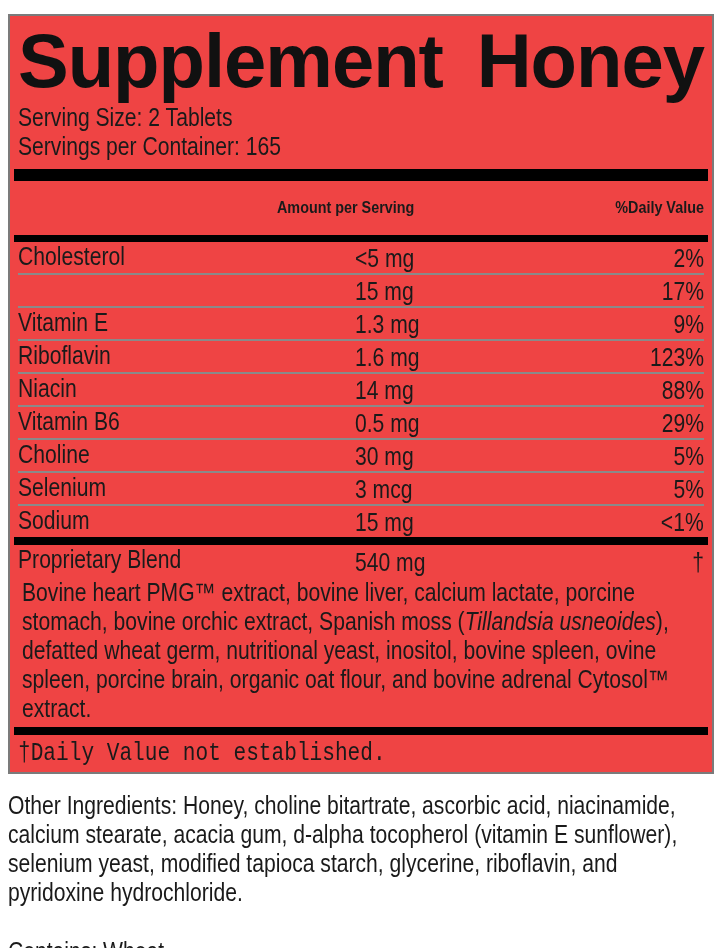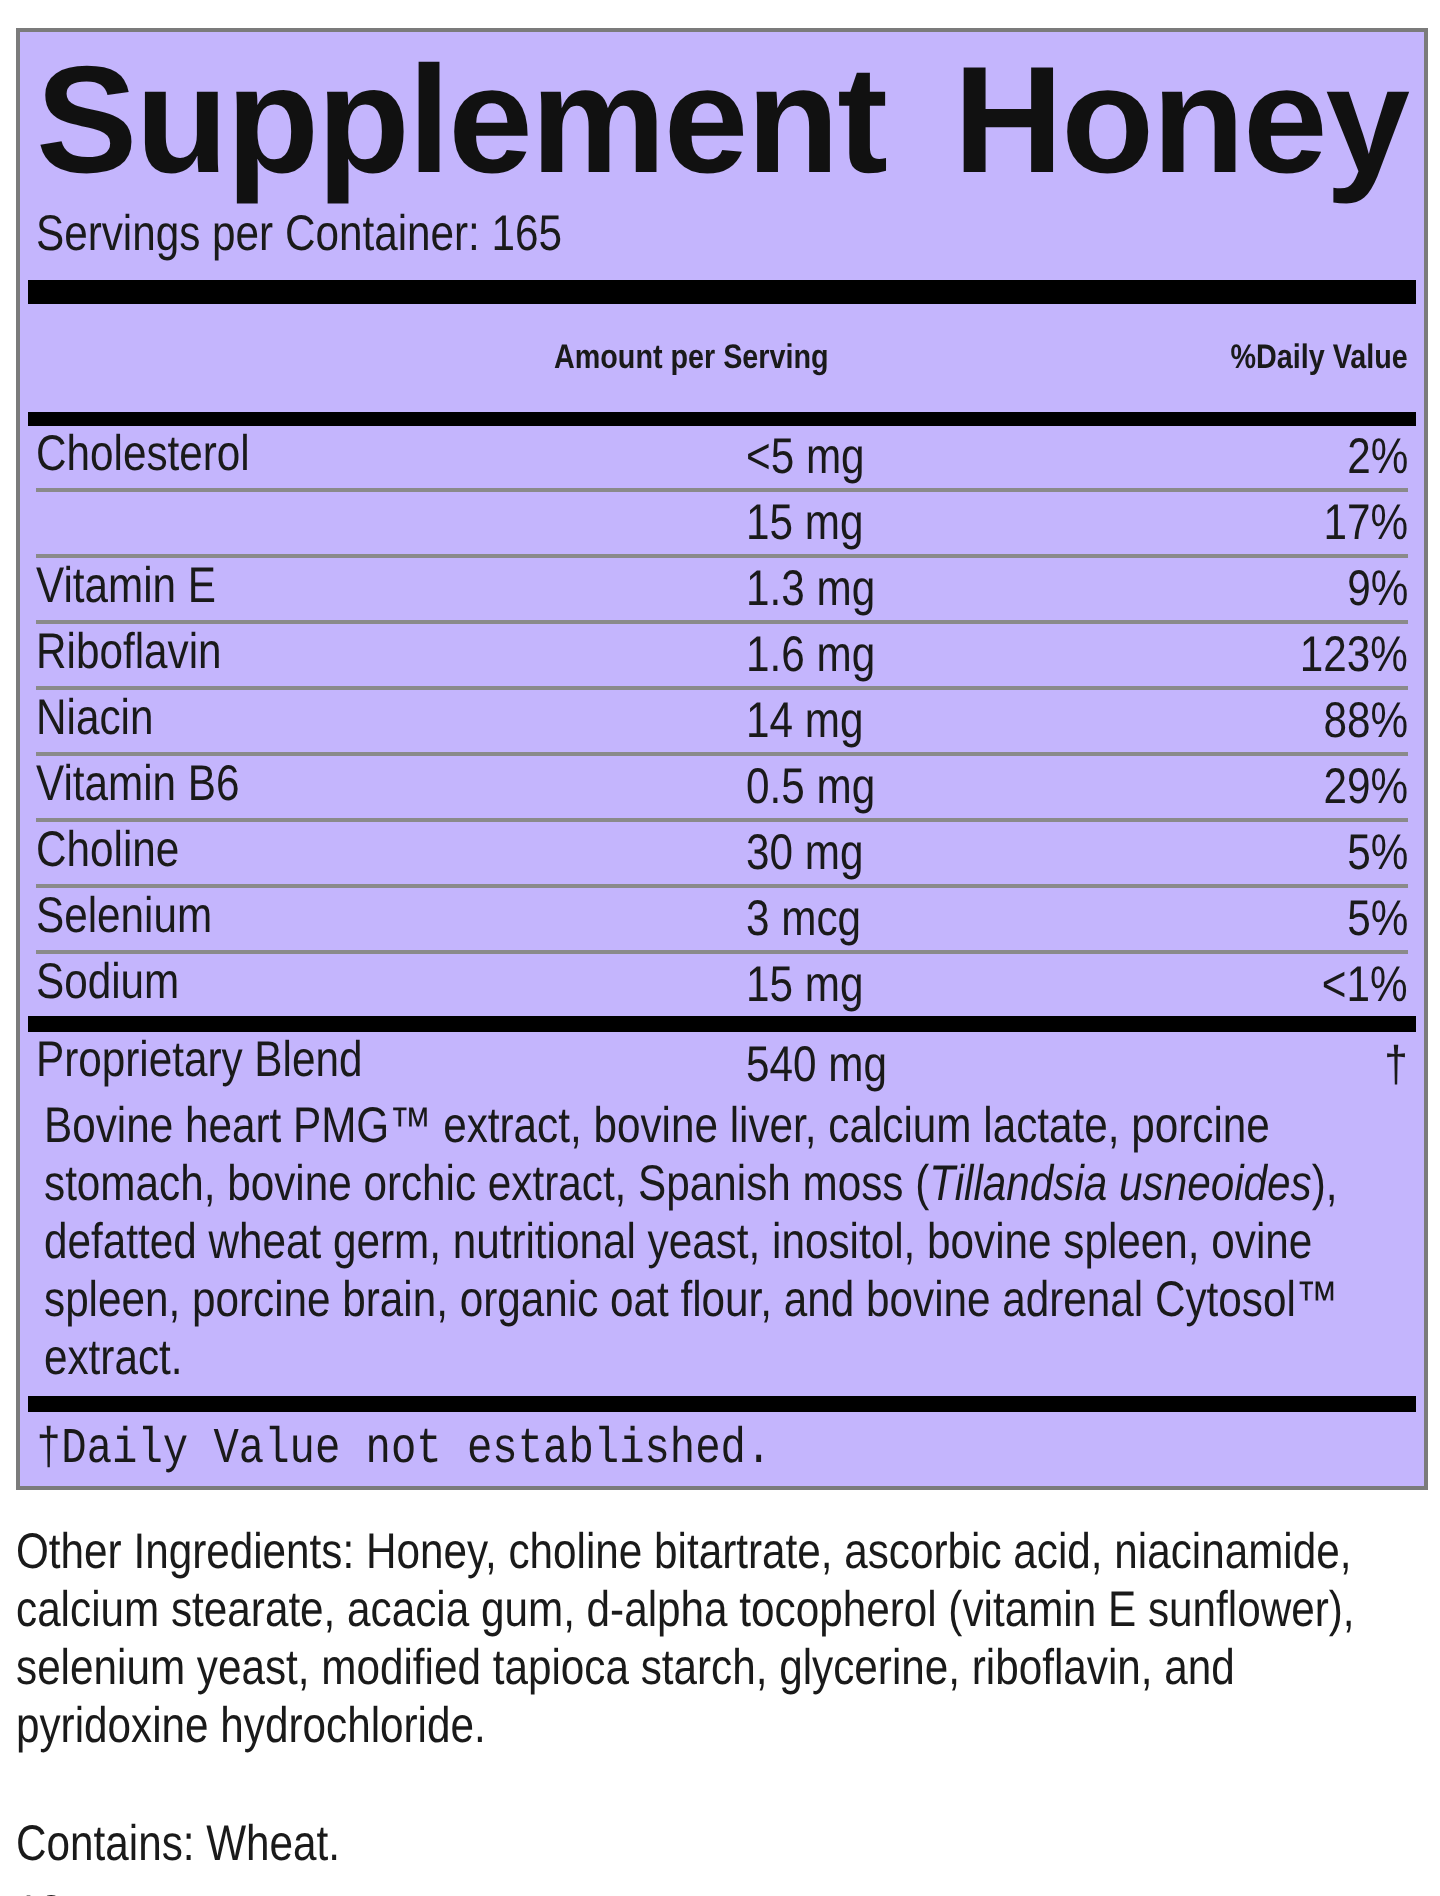--- a/index.html
+++ b/index.html
@@ -9,21 +9,21 @@
     color: #1a1a1a;
     font-family: "Liberation Sans", sans-serif;
     overflow: hidden;
   }
   .page { padding: 14px 6px 0 8px; }
 
   
   .facts-box {
     border: 2px solid #7b7b7b;
     padding: 0 8px;
-    background: #c4b5fd;
+    background: #ef4444;
   }
 
   .title-row {
     display: flex;
     justify-content: space-between;
     align-items: baseline;
     font-weight: bold;
     font-size: 76px;
     line-height: 73px;
     letter-spacing: -1px;
@@ -56,21 +56,21 @@
 
   .nrow {
     position: relative;
     height: 31px;
     font-size: 25px;
     display: flex;
     align-items: flex-start;
     border-top: 2px solid #8a8a8a;
   }
   .nrow:first-child { border-top: 0; }
-  .cell-amount { position: absolute; left: 355px; top: 50%; transform: translateY(-50%); }
+  .cell-amount { position: absolute; left: 337px; top: 50%; transform: translateY(-50%); }
   .cell-dv     { position: absolute; right: 0;    top: 50%; transform: translateY(-50%); text-align: right; }
 
   .prop-row { height: 33px; border-top: 0; }
 
   .blend-desc {
     font-size: 25px;
     line-height: 29px;
     margin: 0 0 4px 4px;
     width: 807px;
   }
@@ -100,20 +100,21 @@
 <div class="page">
 
   <div class="facts-box">
 
     <div class="title-row">
         <span>Supplement</span>
         <span>Honey</span>
       </div>
 
     <div class="serving-info">
+      <span class="line"><span class="cond oL">Serving Size: 2 Tablets</span></span>
       <span class="line"><span class="cond oL">Servings per Container: 165</span></span>
     </div>
 
     <div class="bar bar-12"></div>
 
     <div class="header-row">
       <span class="header-amount">Amount per Serving</span>
       <span class="header-dv">%Daily Value</span>
     </div>
 

